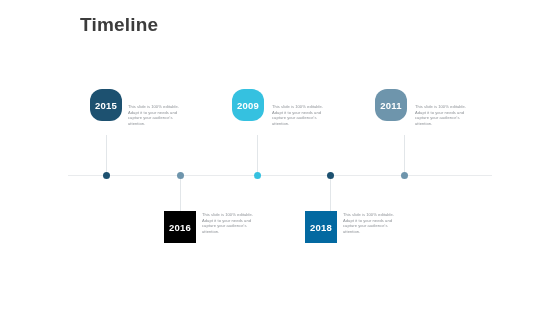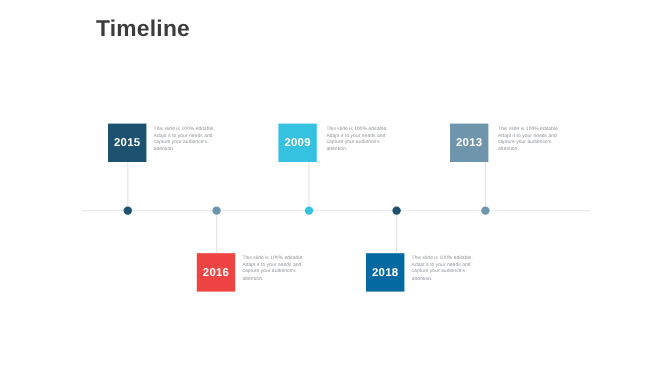--- a/index.html
+++ b/index.html
@@ -86,21 +86,21 @@
   .desc {
     position: absolute;
     width: 56px;
     font-size: 4.1px;
     line-height: 5.6px;
     color: #8d9196;
     letter-spacing: 0.05px;
   }
 
   
-  .milestone.top .year-box { top: 103px; }
+  .milestone.top .year-box { top: 89px; border-radius: 12px; }
   .milestone.top .desc     { top: 104px; }
   .milestone.top .connector{ top: 135px; height: 37px; }
 
   
   .milestone.bottom .year-box { top: 211px; }
   .milestone.bottom .desc     { top: 212px; }
   .milestone.bottom .connector{ top: 179px; height: 32px; }
 </style>
 </head>
 <body>
@@ -114,36 +114,36 @@
   <div id="milestones-layer">
       <div class="milestone top">
         <div class="connector" style="left: 106px; background: rgb(226, 230, 233);"></div>
         <div class="dot" style="left: 106px; background: rgb(29, 81, 112);"></div>
         <div class="year-box" style="left: 90px; background: rgb(29, 81, 112);">2015</div>
         <div class="desc" style="left: 128px; color: rgb(141, 145, 150);">This slide is 100% editable. Adapt it to your needs and capture your audience's attention.</div>
       </div>
       <div class="milestone bottom">
         <div class="connector" style="left: 180px; background: rgb(226, 230, 233);"></div>
         <div class="dot" style="left: 180px; background: rgb(110, 149, 172);"></div>
-        <div class="year-box" style="left: 164px; background: #ef4444;">2016</div>
+        <div class="year-box" style="left: 164px; background: #000000;">2016</div>
         <div class="desc" style="left: 202px; color: rgb(141, 145, 150);">This slide is 100% editable. Adapt it to your needs and capture your audience's attention.</div>
       </div>
       <div class="milestone top">
         <div class="connector" style="left: 257px; background: rgb(226, 230, 233);"></div>
         <div class="dot" style="left: 257px; background: rgb(53, 193, 224);"></div>
         <div class="year-box" style="left: 232px; background: rgb(53, 193, 224);">2009</div>
         <div class="desc" style="left: 272px; color: rgb(141, 145, 150);">This slide is 100% editable. Adapt it to your needs and capture your audience's attention.</div>
       </div>
       <div class="milestone bottom">
         <div class="connector" style="left: 330px; background: rgb(226, 230, 233);"></div>
         <div class="dot" style="left: 330px; background: rgb(29, 81, 112);"></div>
         <div class="year-box" style="left: 305px; background: #0369a1;">2018</div>
         <div class="desc" style="left: 343px; color: rgb(141, 145, 150);">This slide is 100% editable. Adapt it to your needs and capture your audience's attention.</div>
       </div>
       <div class="milestone top">
         <div class="connector" style="left: 404px; background: rgb(226, 230, 233);"></div>
         <div class="dot" style="left: 404px; background: rgb(110, 149, 172);"></div>
-        <div class="year-box" style="left: 375px; background: rgb(110, 149, 172);">2013</div>
+        <div class="year-box" style="left: 375px; background: rgb(110, 149, 172);">2011</div>
         <div class="desc" style="left: 415px; color: rgb(141, 145, 150);">This slide is 100% editable. Adapt it to your needs and capture your audience's attention.</div>
       </div>
     </div>
 
 </div>
 
 </body></html>

